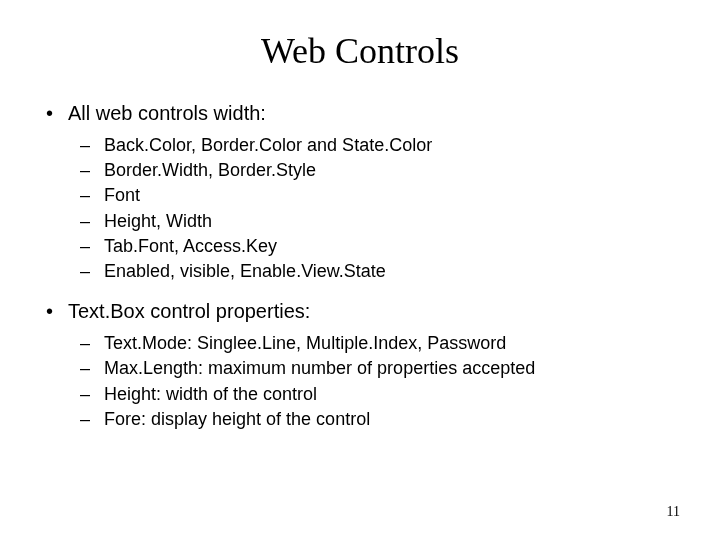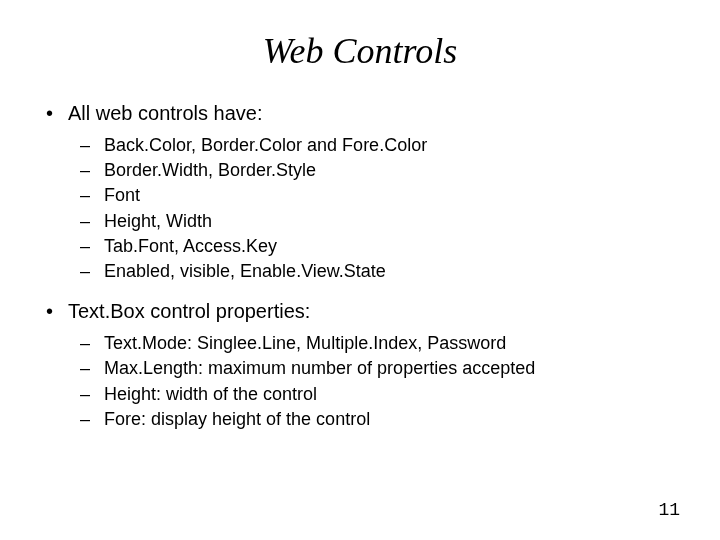--- a/index.html
+++ b/index.html
@@ -16,21 +16,20 @@
       position: relative;
       padding: 20px 40px 40px 40px;
     }
     .title {
       font-size: 36px;
       font-weight: normal;
       text-align: center;
       margin-top: 10px;
       margin-bottom: 28px;
       font-family: "Times New Roman", Times, serif;
-      font-style: italic;
     }
     .content {
       font-family: Arial, Helvetica, sans-serif;
       font-size: 20px;
       line-height: 1.35;
     }
     .bullet-item {
       display: flex;
       margin-bottom: 6px;
     }
@@ -57,39 +56,39 @@
       flex-shrink: 0;
       padding-left: 2px;
     }
     .sub-text {
       flex: 1;
     }
     .page-number {
       position: absolute;
       bottom: 20px;
       right: 40px;
-      font-family: Liberation Mono, monospace;
-      font-size: 18px;
+      font-family: Liberation Serif, serif;
+      font-size: 14px;
     }
   </style>
 </head>
 <body>
 
 <h1 class="title">Web Controls</h1>
 
 <div class="content">
 
   <div class="bullet-item">
     <div class="bullet-marker">•</div>
-    <div class="bullet-text">All web controls have:</div>
+    <div class="bullet-text">All web controls width:</div>
   </div>
   <div class="sublist">
     <div class="sub-item">
       <div class="sub-marker">–</div>
-      <div class="sub-text">Back.Color, Border.Color and Fore.Color</div>
+      <div class="sub-text">Back.Color, Border.Color and State.Color</div>
     </div>
     <div class="sub-item">
       <div class="sub-marker">–</div>
       <div class="sub-text">Border.Width, Border.Style</div>
     </div>
     <div class="sub-item">
       <div class="sub-marker">–</div>
       <div class="sub-text">Font</div>
     </div>
     <div class="sub-item">

